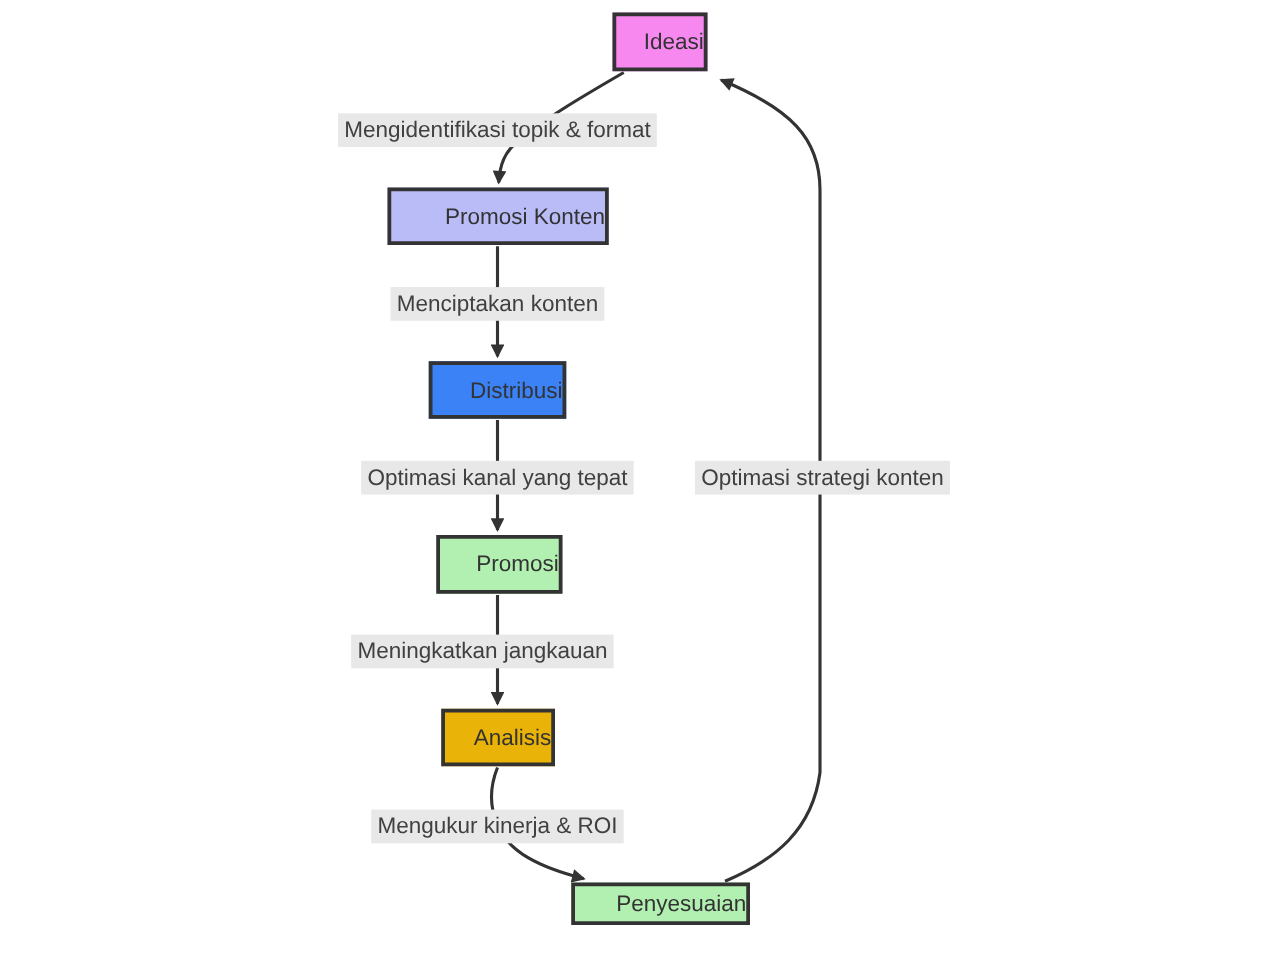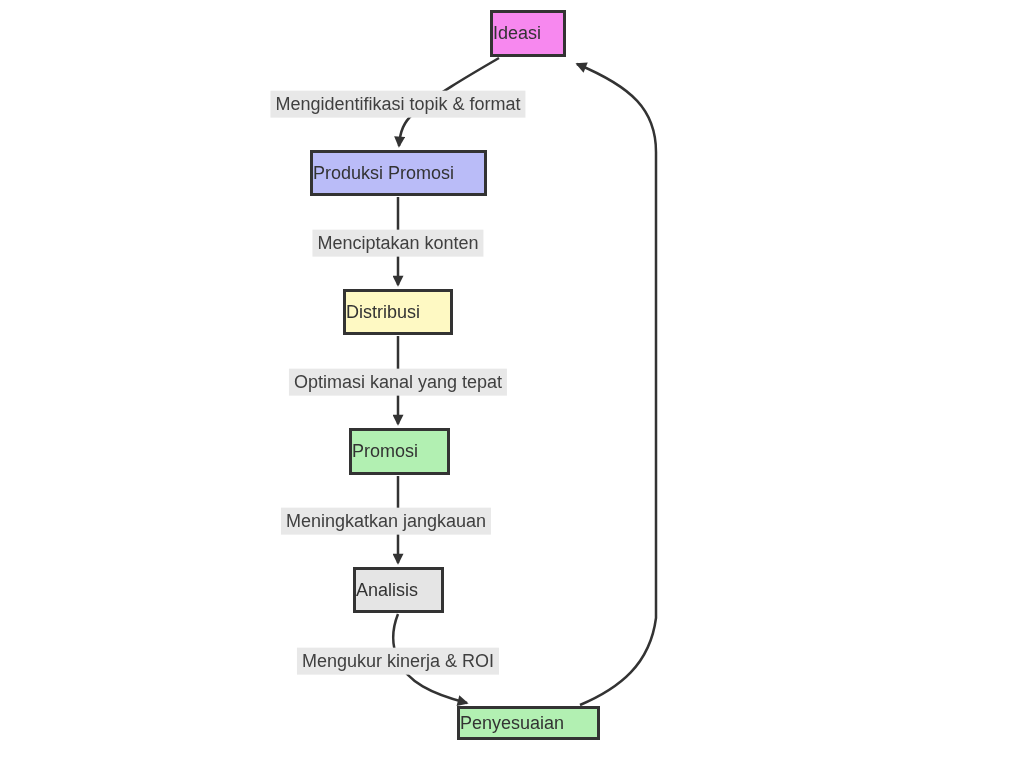--- a/index.html
+++ b/index.html
@@ -25,21 +25,21 @@
     fill: none;
     stroke: #333333;
     stroke-width: 2.5px;
   }
   .node {
     position: absolute;
     box-sizing: border-box;
     border: 3px solid #333333;
     display: flex;
     align-items: center;
-    justify-content: flex-start;
+    justify-content: flex-end;
     color: #333333;
     font-size: 18px;
     white-space: nowrap;
   }
   .n-ideasi      { left: 490px; top:  10px; width:  76px; height: 47px; }
   .n-produksi    { left: 310px; top: 150px; width: 177px; height: 46px; }
   .n-distribusi  { left: 343px; top: 289px; width: 110px; height: 46px; }
   .n-promosi     { left: 349px; top: 428px; width: 101px; height: 47px; }
   .n-analisis    { left: 353px; top: 567px; width:  91px; height: 46px; }
   .n-penyesuaian { left: 457px; top: 706px; width: 143px; height: 34px; }
@@ -77,34 +77,35 @@
     <path class="edge" d="M 398 336 L 398 424" marker-end="url(#arrow)"></path>
     <path class="edge" d="M 398 476 L 398 563" marker-end="url(#arrow)"></path>
     <path class="edge" d="M 398 614 C 392 629, 391 644, 398 660 C 407 682, 432 694, 467 703" marker-end="url(#arrow)"></path>
     <path class="edge" d="M 580 705 C 620 688, 650 664, 656 618 L 656 152 C 656 110, 632 87, 577 64" marker-end="url(#arrow)"></path>
   </svg>
 
   <div class="node n-ideasi" style="background-color: rgb(247, 136, 239);">
     <span>Ideasi</span>
   </div>
   <div class="node n-produksi" style="background-color: rgb(186, 188, 248);">
-    <span>Produksi Promosi</span>
+    <span>Promosi Konten</span>
   </div>
-  <div class="node n-distribusi" style="background-color: #fef9c3;">
+  <div class="node n-distribusi" style="background-color: #3b82f6;">
     <span>Distribusi</span>
   </div>
   <div class="node n-promosi" style="background-color: rgb(178, 240, 178);">
     <span>Promosi</span>
   </div>
-  <div class="node n-analisis" style="background-color: #e5e5e5;">
+  <div class="node n-analisis" style="background-color: #eab308;">
     <span>Analisis</span>
   </div>
   <div class="node n-penyesuaian" style="background-color: rgb(178, 240, 178);">
     <span>Penyesuaian</span>
   </div>
 
   <div class="edge-label el-1">Mengidentifikasi topik &amp; format</div>
   <div class="edge-label el-2">Menciptakan konten</div>
   <div class="edge-label el-3">Optimasi kanal yang tepat</div>
   <div class="edge-label el-4">Meningkatkan jangkauan</div>
   <div class="edge-label el-5">Mengukur kinerja &amp; ROI</div>
+  <div class="edge-label el-6">Optimasi strategi konten</div>
 
 </div>
 
 </body></html>

